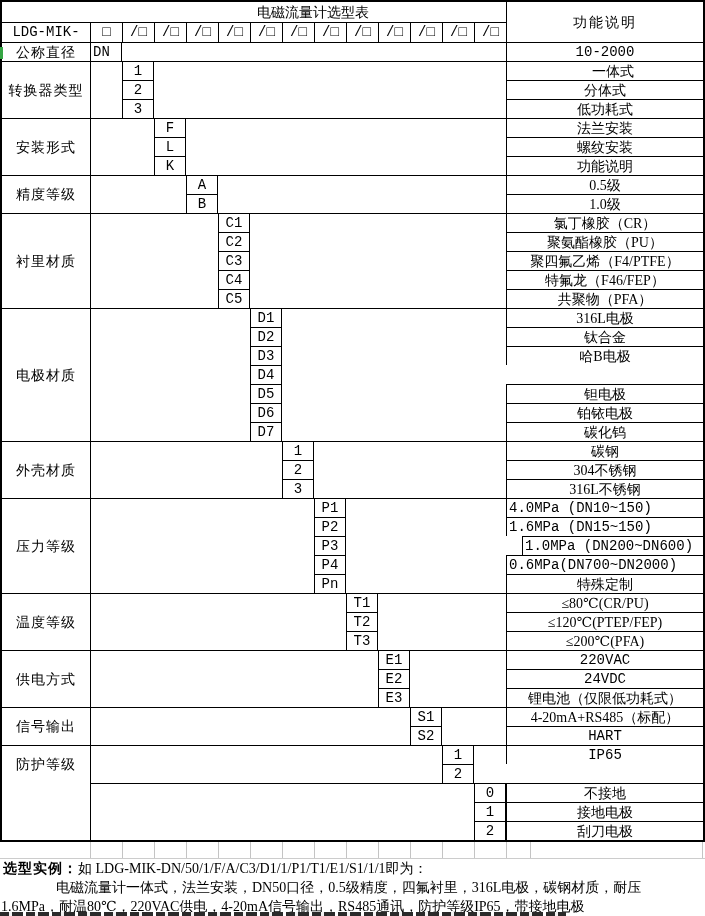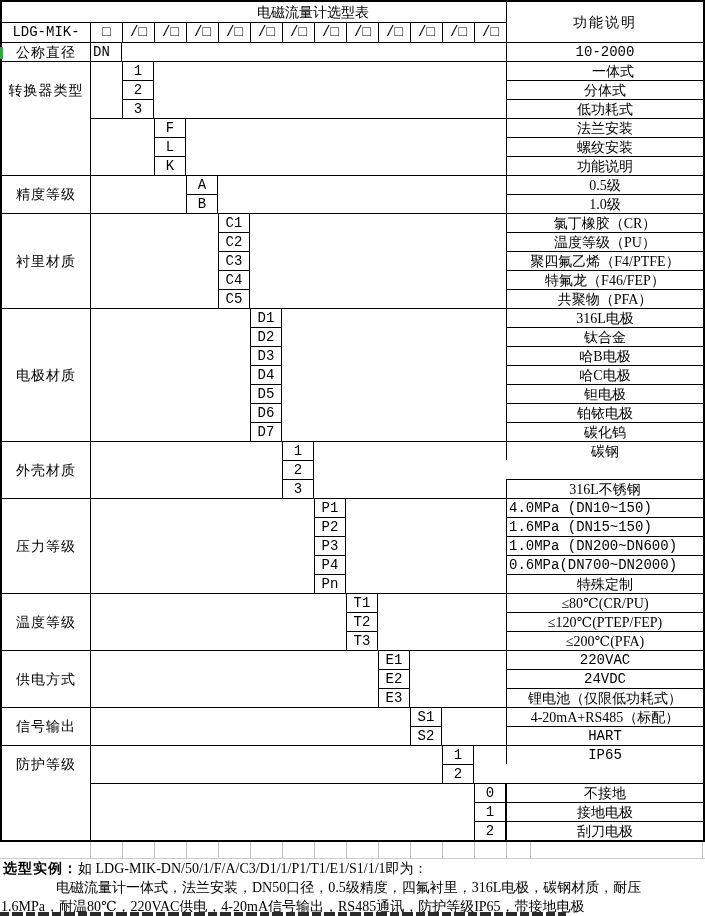--- a/index.html
+++ b/index.html
@@ -73,20 +73,21 @@
       <div class="desc-cell b-t b-l mono" style="grid-area: 3 / 15;">10-2000</div>
       <div class="cat-label b-t" style="grid-area: 4 / 1 / 7;">转换器类型</div>
       <div class="b-t b-l" style="grid-area: 4 / 2 / 7 / 3;"></div>
       <div class="b-t" style="grid-area: 4 / 4 / 7 / 15;"></div>
       <div class="b-t b-l b-r mono" style="grid-area: 4 / 3;">1</div>
       <div class="desc-cell b-t b-l" style="grid-area: 4 / 15; padding-left: 16px;">一体式</div>
       <div class="b-t b-l b-r mono" style="grid-area: 5 / 3;">2</div>
       <div class="desc-cell b-t b-l" style="grid-area: 5 / 15;">分体式</div>
       <div class="b-t b-l b-r mono" style="grid-area: 6 / 3;">3</div>
       <div class="desc-cell b-t b-l" style="grid-area: 6 / 15;">低功耗式</div>
+      <div class="cat-label b-t" style="grid-area: 7 / 1 / 10;">安装形式</div>
       <div class="b-t b-l" style="grid-area: 7 / 2 / 10 / 4;"></div>
       <div class="b-t" style="grid-area: 7 / 5 / 10 / 15;"></div>
       <div class="b-t b-l b-r mono" style="grid-area: 7 / 4;">F</div>
       <div class="desc-cell b-t b-l" style="grid-area: 7 / 15;">法兰安装</div>
       <div class="b-t b-l b-r mono" style="grid-area: 8 / 4;">L</div>
       <div class="desc-cell b-t b-l" style="grid-area: 8 / 15;">螺纹安装</div>
       <div class="b-t b-l b-r mono" style="grid-area: 9 / 4;">K</div>
       <div class="desc-cell b-t b-l" style="grid-area: 9 / 15;">功能说明</div>
       <div class="cat-label b-t" style="grid-area: 10 / 1 / 12;">精度等级</div>
       <div class="b-t b-l" style="grid-area: 10 / 2 / 12 / 5;"></div>
@@ -94,61 +95,61 @@
       <div class="b-t b-l b-r mono" style="grid-area: 10 / 5;">A</div>
       <div class="desc-cell b-t b-l" style="grid-area: 10 / 15;">0.5级</div>
       <div class="b-t b-l b-r mono" style="grid-area: 11 / 5;">B</div>
       <div class="desc-cell b-t b-l" style="grid-area: 11 / 15;">1.0级</div>
       <div class="cat-label b-t" style="grid-area: 12 / 1 / 17;">衬里材质</div>
       <div class="b-t b-l" style="grid-area: 12 / 2 / 17 / 6;"></div>
       <div class="b-t" style="grid-area: 12 / 7 / 17 / 15;"></div>
       <div class="b-t b-l b-r mono" style="grid-area: 12 / 6;">C1</div>
       <div class="desc-cell b-t b-l" style="grid-area: 12 / 15;">氯丁橡胶（CR）</div>
       <div class="b-t b-l b-r mono" style="grid-area: 13 / 6;">C2</div>
-      <div class="desc-cell b-t b-l" style="grid-area: 13 / 15;">温度等级（PU）</div>
+      <div class="desc-cell b-t b-l" style="grid-area: 13 / 15;">聚氨酯橡胶（PU）</div>
       <div class="b-t b-l b-r mono" style="grid-area: 14 / 6;">C3</div>
       <div class="desc-cell b-t b-l" style="grid-area: 14 / 15;">聚四氟乙烯（F4/PTFE）</div>
       <div class="b-t b-l b-r mono" style="grid-area: 15 / 6;">C4</div>
       <div class="desc-cell b-t b-l" style="grid-area: 15 / 15;">特氟龙（F46/FEP）</div>
       <div class="b-t b-l b-r mono" style="grid-area: 16 / 6;">C5</div>
       <div class="desc-cell b-t b-l" style="grid-area: 16 / 15;">共聚物（PFA）</div>
       <div class="cat-label b-t" style="grid-area: 17 / 1 / 24;">电极材质</div>
       <div class="b-t b-l" style="grid-area: 17 / 2 / 24 / 7;"></div>
       <div class="b-t" style="grid-area: 17 / 8 / 24 / 15;"></div>
       <div class="b-t b-l b-r mono" style="grid-area: 17 / 7;">D1</div>
       <div class="desc-cell b-t b-l" style="grid-area: 17 / 15;">316L电极</div>
       <div class="b-t b-l b-r mono" style="grid-area: 18 / 7;">D2</div>
       <div class="desc-cell b-t b-l" style="grid-area: 18 / 15;">钛合金</div>
       <div class="b-t b-l b-r mono" style="grid-area: 19 / 7;">D3</div>
       <div class="desc-cell b-t b-l" style="grid-area: 19 / 15;">哈B电极</div>
       <div class="b-t b-l b-r mono" style="grid-area: 20 / 7;">D4</div>
-      <div class="desc-cell b-t b-l" style="grid-area: 20 / 15;">哈C电极</div>
       <div class="b-t b-l b-r mono" style="grid-area: 21 / 7;">D5</div>
       <div class="desc-cell b-t b-l" style="grid-area: 21 / 15;">钽电极</div>
       <div class="b-t b-l b-r mono" style="grid-area: 22 / 7;">D6</div>
       <div class="desc-cell b-t b-l" style="grid-area: 22 / 15;">铂铱电极</div>
       <div class="b-t b-l b-r mono" style="grid-area: 23 / 7;">D7</div>
       <div class="desc-cell b-t b-l" style="grid-area: 23 / 15;">碳化钨</div>
       <div class="cat-label b-t" style="grid-area: 24 / 1 / 27;">外壳材质</div>
       <div class="b-t b-l" style="grid-area: 24 / 2 / 27 / 8;"></div>
       <div class="b-t" style="grid-area: 24 / 9 / 27 / 15;"></div>
       <div class="b-t b-l b-r mono" style="grid-area: 24 / 8;">1</div>
       <div class="desc-cell b-t b-l" style="grid-area: 24 / 15;">碳钢</div>
       <div class="b-t b-l b-r mono" style="grid-area: 25 / 8;">2</div>
+      <div class="desc-cell b-t b-l" style="grid-area: 25 / 15;">304不锈钢</div>
       <div class="b-t b-l b-r mono" style="grid-area: 26 / 8;">3</div>
       <div class="desc-cell b-t b-l" style="grid-area: 26 / 15;">316L不锈钢</div>
       <div class="cat-label b-t" style="grid-area: 27 / 1 / 32;">压力等级</div>
       <div class="b-t b-l" style="grid-area: 27 / 2 / 32 / 9;"></div>
       <div class="b-t" style="grid-area: 27 / 10 / 32 / 15;"></div>
       <div class="b-t b-l b-r mono" style="grid-area: 27 / 9;">P1</div>
       <div class="desc-cell b-t b-l alignL mono" style="grid-area: 27 / 15;">4.0MPa (DN10~150)</div>
       <div class="b-t b-l b-r mono" style="grid-area: 28 / 9;">P2</div>
       <div class="desc-cell b-t b-l alignL mono" style="grid-area: 28 / 15;">1.6MPa (DN15~150)</div>
       <div class="b-t b-l b-r mono" style="grid-area: 29 / 9;">P3</div>
-      <div class="desc-cell b-t b-l alignL mono" style="grid-area: 29 / 15;">1.0MPa (DN200~DN600)</div>
+      <div class="desc-cell b-t b-l alignL mono" style="grid-area: 29 / 15; margin-left: 16px;">1.0MPa (DN200~DN600)</div>
       <div class="b-t b-l b-r mono" style="grid-area: 30 / 9;">P4</div>
       <div class="desc-cell b-t b-l alignL mono" style="grid-area: 30 / 15;">0.6MPa(DN700~DN2000)</div>
       <div class="b-t b-l b-r mono" style="grid-area: 31 / 9;">Pn</div>
       <div class="desc-cell b-t b-l" style="grid-area: 31 / 15;">特殊定制</div>
       <div class="cat-label b-t" style="grid-area: 32 / 1 / 35;">温度等级</div>
       <div class="b-t b-l" style="grid-area: 32 / 2 / 35 / 10;"></div>
       <div class="b-t" style="grid-area: 32 / 11 / 35 / 15;"></div>
       <div class="b-t b-l b-r mono" style="grid-area: 32 / 10; text-align: center;">T1</div>
       <div class="desc-cell b-t b-l" style="grid-area: 32 / 15;">≤80℃(CR/PU)</div>
       <div class="b-t b-l b-r mono" style="grid-area: 33 / 10;">T2</div>

